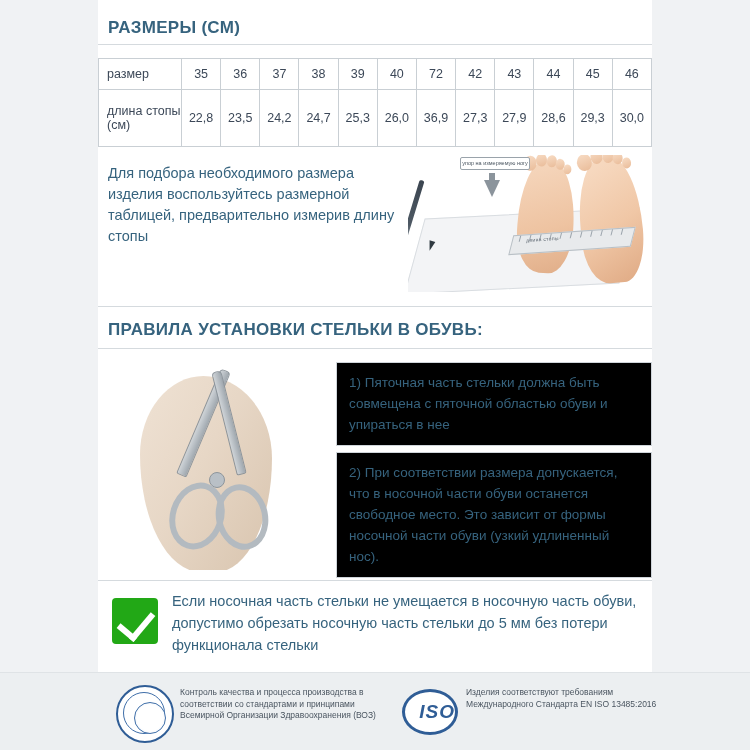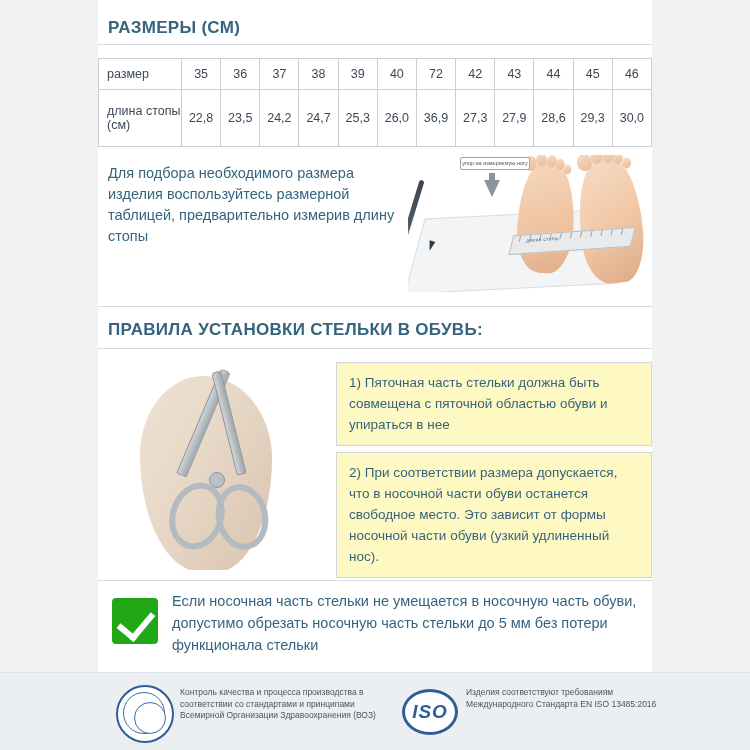--- a/index.html
+++ b/index.html
@@ -304,21 +304,21 @@
   }
   .h1 { left: 58px; top: 122px; width: 42px; height: 56px; transform: rotate(18deg); }
   .h2 { left: 104px; top: 124px; width: 40px; height: 54px; transform: rotate(-12deg); }
 
   .rule-card {
     position: absolute;
     left: 238px;
     width: 316px;
     box-sizing: border-box;
     border: 1px solid #cfd5da;
-    background: #fef9c3;
+    background: #000000;
     padding: 9px 12px 10px 12px;
     font-size: 13.5px;
     line-height: 21px;
     color: #36637e;
   }
   .rule-1 { top: 6px; }
   .rule-2 { top: 96px; }
 
   
   .note-block {
@@ -419,21 +419,21 @@
     top: 6px;
     width: 56px;
     height: 46px;
     border-radius: 50%;
     border: 3px solid #2f5d96;
     background: #ffffff;
     color: #2f5d96;
     font-size: 19px;
     font-weight: bold;
     font-style: italic;
-    text-align: center;
+    text-align: right;
     line-height: 40px;
     letter-spacing: 1px;
     box-sizing: border-box;
   }
 </style>
 </head>
 <body>
 
 <div class="page">
 

